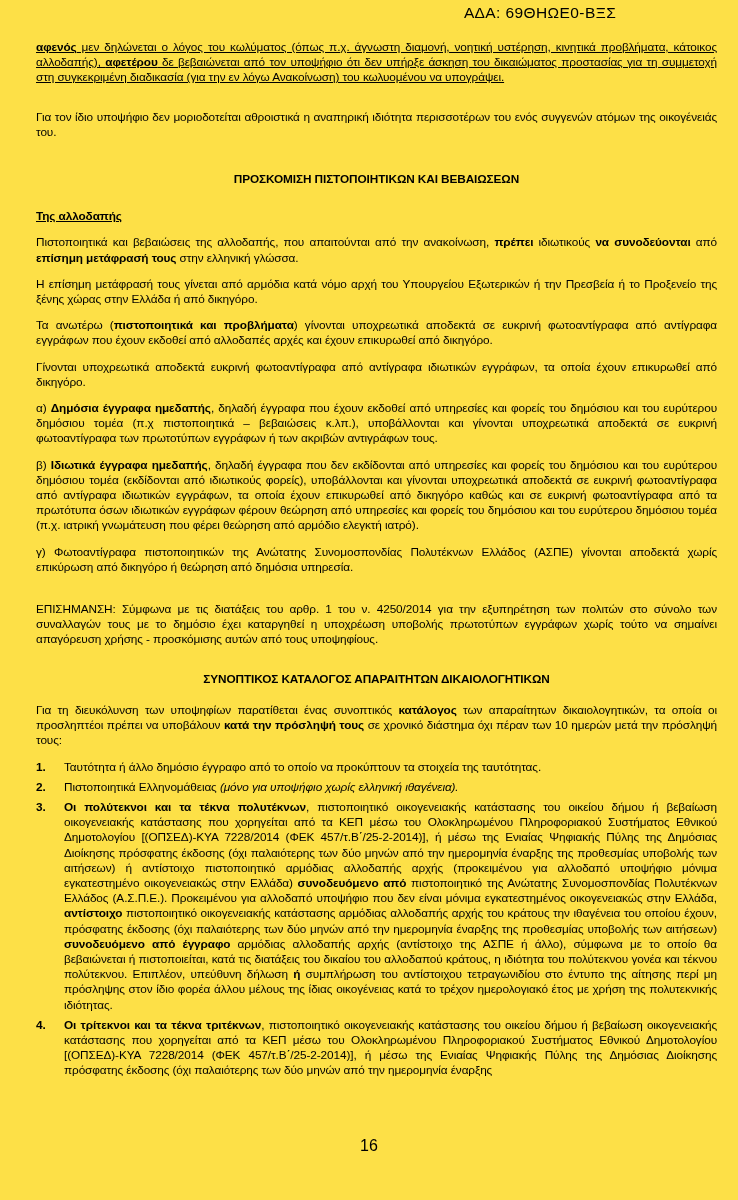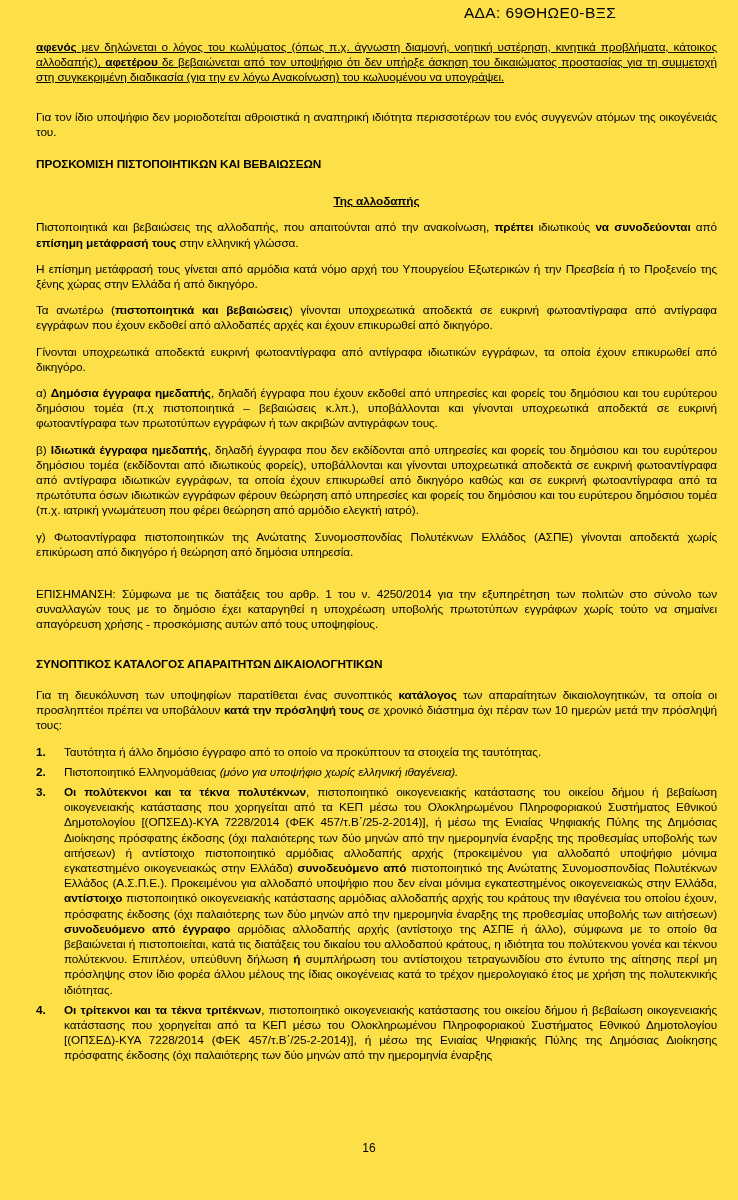--- a/index.html
+++ b/index.html
@@ -27,71 +27,72 @@
     top: 40px;
     left: 36px;
     width: 681px;
     font-size: 11.8px;
     line-height: 15.2px;
     letter-spacing: -0.1px;
     text-align: justify;
   }
   .para { margin: 0 0 11px 0; }
   .heading {
+    text-align: center;
     font-weight: bold;
-    margin: 17px 0 16px 0;
+    margin: 32px 0 16px 0;
   }
   .subheading {
     font-weight: bold;
     text-decoration: underline;
-    text-align: center;
+    text-align: left;
     margin: 22px 0 11px 0;
   }
   .u-all { text-decoration: underline; }
   .b { font-weight: bold; }
   .i { font-style: italic; }
   .list-item { display: flex; margin: 0 0 5px 0; }
   .list-num { flex: 0 0 28px; font-weight: bold; }
   .list-text { flex: 1; text-align: justify; }
   .footer {
     position: absolute;
     bottom: 45px;
     left: 0;
     width: 738px;
     text-align: center;
-    font-size: 12px;
+    font-size: 16px;
   }
 </style>
 </head>
 <body>
 
 <div class="page">
   <div class="ada">ΑΔΑ: 69ΘΗΩΕ0-ΒΞΣ</div>
   <div class="doc">
       <div class="para u-all"><span class="b">αφενός</span><span> μεν δηλώνεται ο λόγος του κωλύματος (όπως π.χ. άγνωστη διαμονή, νοητική υστέρηση, κινητικά προβλήματα, κάτοικος αλλοδαπής), </span><span class="b">αφετέρου</span><span> δε βεβαιώνεται από τον υποψήφιο ότι δεν υπήρξε άσκηση του δικαιώματος προστασίας για τη συμμετοχή στη συγκεκριμένη διαδικασία (για την εν λόγω Ανακοίνωση) του κωλυομένου να υπογράψει.</span></div>
       <div class="para" style="margin-top: 24px;"><span>Για τον ίδιο υποψήφιο δεν μοριοδοτείται αθροιστικά η αναπηρική ιδιότητα περισσοτέρων του ενός συγγενών ατόμων της οικογένειάς του.</span></div>
       <div class="heading"><span>ΠΡΟΣΚΟΜΙΣΗ ΠΙΣΤΟΠΟΙΗΤΙΚΩΝ ΚΑΙ ΒΕΒΑΙΩΣΕΩΝ</span></div>
       <div class="subheading"><span>Της αλλοδαπής</span></div>
       <div class="para"><span>Πιστοποιητικά και βεβαιώσεις της αλλοδαπής, που απαιτούνται από την ανακοίνωση, </span><span class="b">πρέπει</span><span> ιδιωτικούς </span><span class="b">να συνοδεύονται</span><span> από </span><span class="b">επίσημη μετάφρασή τους</span><span> στην ελληνική γλώσσα.</span></div>
       <div class="para"><span>Η επίσημη μετάφρασή τους γίνεται από αρμόδια κατά νόμο αρχή του Υπουργείου Εξωτερικών ή την Πρεσβεία ή το Προξενείο της ξένης χώρας στην Ελλάδα ή από δικηγόρο.</span></div>
-      <div class="para"><span>Τα  ανωτέρω (</span><span class="b">πιστοποιητικά και βεβαιώσεις</span><span>) γίνονται υποχρεωτικά αποδεκτά σε ευκρινή φωτοαντίγραφα από αντίγραφα εγγράφων που έχουν εκδοθεί από αλλοδαπές αρχές και έχουν επικυρωθεί από δικηγόρο.</span></div>
+      <div class="para"><span>Τα  ανωτέρω (</span><span class="b">πιστοποιητικά και προβλήματα</span><span>) γίνονται υποχρεωτικά αποδεκτά σε ευκρινή φωτοαντίγραφα από αντίγραφα εγγράφων που έχουν εκδοθεί από αλλοδαπές αρχές και έχουν επικυρωθεί από δικηγόρο.</span></div>
       <div class="para"><span>Γίνονται υποχρεωτικά αποδεκτά ευκρινή  φωτοαντίγραφα από αντίγραφα ιδιωτικών εγγράφων, τα οποία έχουν επικυρωθεί από δικηγόρο.</span></div>
       <div class="para"><span>α) </span><span class="b">Δημόσια έγγραφα ημεδαπής</span><span>, δηλαδή έγγραφα που έχουν εκδοθεί από υπηρεσίες και  φορείς του δημόσιου και του ευρύτερου δημόσιου τομέα  (π.χ πιστοποιητικά – βεβαιώσεις κ.λπ.), υποβάλλονται και γίνονται υποχρεωτικά αποδεκτά σε ευκρινή φωτοαντίγραφα των πρωτοτύπων εγγράφων ή των ακριβών αντιγράφων τους.</span></div>
       <div class="para"><span>β) </span><span class="b">Ιδιωτικά έγγραφα ημεδαπής</span><span>, δηλαδή έγγραφα που δεν εκδίδονται από υπηρεσίες και φορείς του δημόσιου και του ευρύτερου δημόσιου τομέα (εκδίδονται από ιδιωτικούς φορείς), υποβάλλονται και γίνονται υποχρεωτικά αποδεκτά σε ευκρινή φωτοαντίγραφα από αντίγραφα ιδιωτικών εγγράφων, τα οποία έχουν επικυρωθεί από δικηγόρο καθώς και σε ευκρινή φωτοαντίγραφα από τα πρωτότυπα όσων ιδιωτικών εγγράφων φέρουν θεώρηση από υπηρεσίες και φορείς του δημόσιου και του ευρύτερου δημόσιου τομέα (π.χ. ιατρική γνωμάτευση που φέρει θεώρηση από αρμόδιο ελεγκτή ιατρό).</span></div>
       <div class="para"><span>γ) Φωτοαντίγραφα πιστοποιητικών της Ανώτατης Συνομοσπονδίας Πολυτέκνων Ελλάδος (ΑΣΠΕ) γίνονται αποδεκτά χωρίς επικύρωση από δικηγόρο ή θεώρηση από δημόσια υπηρεσία.</span></div>
       <div class="para" style="margin-top: 27px;"><span>ΕΠΙΣΗΜΑΝΣΗ: Σύμφωνα με τις διατάξεις του αρθρ. 1 του ν. 4250/2014 για την εξυπηρέτηση των πολιτών στο σύνολο των συναλλαγών τους με το δημόσιο έχει καταργηθεί η υποχρέωση υποβολής πρωτοτύπων εγγράφων χωρίς τούτο να σημαίνει απαγόρευση χρήσης - προσκόμισης αυτών από τους υποψηφίους.</span></div>
       <div class="heading" style="margin-top: 24px;"><span>ΣΥΝΟΠΤΙΚΟΣ ΚΑΤΑΛΟΓΟΣ ΑΠΑΡΑΙΤΗΤΩΝ ΔΙΚΑΙΟΛΟΓΗΤΙΚΩΝ</span></div>
       <div class="para"><span>Για τη διευκόλυνση των υποψηφίων παρατίθεται ένας συνοπτικός </span><span class="b">κατάλογος</span><span> των απαραίτητων δικαιολογητικών, τα οποία οι προσληπτέοι πρέπει να υποβάλουν </span><span class="b">κατά την πρόσληψή τους</span><span> σε χρονικό διάστημα όχι πέραν των 10 ημερών μετά την πρόσληψή τους:</span></div>
       <div class="list-item">
         <span class="list-num">1.</span>
         <span class="list-text"><span>Ταυτότητα ή άλλο δημόσιο έγγραφο από το οποίο να προκύπτουν τα στοιχεία της ταυτότητας.</span></span>
       </div>
       <div class="list-item">
         <span class="list-num">2.</span>
-        <span class="list-text"><span>Πιστοποιητικό Ελληνομάθειας </span><span class="i">(μόνο για υποψήφιο χωρίς ελληνική ιθαγένεια).</span></span>
+        <span class="list-text"><span>Πιστοποιητικά Ελληνομάθειας </span><span class="i">(μόνο για υποψήφιο χωρίς ελληνική ιθαγένεια).</span></span>
       </div>
       <div class="list-item">
         <span class="list-num">3.</span>
         <span class="list-text"><span class="b">Οι πολύτεκνοι και τα τέκνα πολυτέκνων</span><span>, πιστοποιητικό οικογενειακής κατάστασης του οικείου δήμου ή βεβαίωση οικογενειακής κατάστασης που χορηγείται από τα ΚΕΠ μέσω του Ολοκληρωμένου Πληροφοριακού Συστήματος Εθνικού Δημοτολογίου [(ΟΠΣΕΔ)-ΚΥΑ 7228/2014 (ΦΕΚ 457/τ.Β΄/25-2-2014)], ή μέσω της Ενιαίας Ψηφιακής Πύλης της Δημόσιας Διοίκησης πρόσφατης έκδοσης (όχι παλαιότερης των δύο μηνών από την ημερομηνία έναρξης της προθεσμίας υποβολής των αιτήσεων) ή αντίστοιχο πιστοποιητικό αρμόδιας αλλοδαπής αρχής (προκειμένου για αλλοδαπό υποψήφιο μόνιμα εγκατεστημένο οικογενειακώς στην Ελλάδα) </span><span class="b">συνοδευόμενο από</span><span> πιστοποιητικό της Ανώτατης Συνομοσπονδίας Πολυτέκνων Ελλάδος (Α.Σ.Π.Ε.). Προκειμένου για αλλοδαπό υποψήφιο που δεν είναι μόνιμα εγκατεστημένος οικογενειακώς στην Ελλάδα, </span><span class="b">αντίστοιχο</span><span> πιστοποιητικό οικογενειακής κατάστασης αρμόδιας αλλοδαπής αρχής του κράτους την ιθαγένεια του οποίου έχουν, πρόσφατης έκδοσης (όχι παλαιότερης των δύο μηνών από την ημερομηνία έναρξης της προθεσμίας υποβολής των αιτήσεων) </span><span class="b">συνοδευόμενο από έγγραφο</span><span> αρμόδιας αλλοδαπής αρχής  (αντίστοιχο της ΑΣΠΕ ή άλλο), σύμφωνα με το οποίο θα βεβαιώνεται ή πιστοποιείται, κατά τις διατάξεις του δικαίου του αλλοδαπού κράτους, η ιδιότητα του πολύτεκνου γονέα και τέκνου πολύτεκνου. Επιπλέον, υπεύθυνη δήλωση </span><span class="b">ή</span><span> συμπλήρωση του αντίστοιχου τετραγωνιδίου στο έντυπο της αίτησης περί μη πρόσληψης στον ίδιο φορέα άλλου μέλους της ίδιας οικογένειας κατά το τρέχον ημερολογιακό έτος με χρήση της πολυτεκνικής ιδιότητας.</span></span>
       </div>
       <div class="list-item">
         <span class="list-num">4.</span>
         <span class="list-text"><span class="b">Οι τρίτεκνοι και τα τέκνα τριτέκνων</span><span>, πιστοποιητικό οικογενειακής κατάστασης του οικείου δήμου ή βεβαίωση οικογενειακής κατάστασης που χορηγείται από τα ΚΕΠ μέσω του Ολοκληρωμένου Πληροφοριακού Συστήματος Εθνικού Δημοτολογίου [(ΟΠΣΕΔ)-ΚΥΑ 7228/2014 (ΦΕΚ 457/τ.Β΄/25-2-2014)], ή μέσω της Ενιαίας Ψηφιακής Πύλης της Δημόσιας Διοίκησης πρόσφατης έκδοσης (όχι παλαιότερης των δύο μηνών από την ημερομηνία έναρξης</span></span>
       </div>
     </div>

